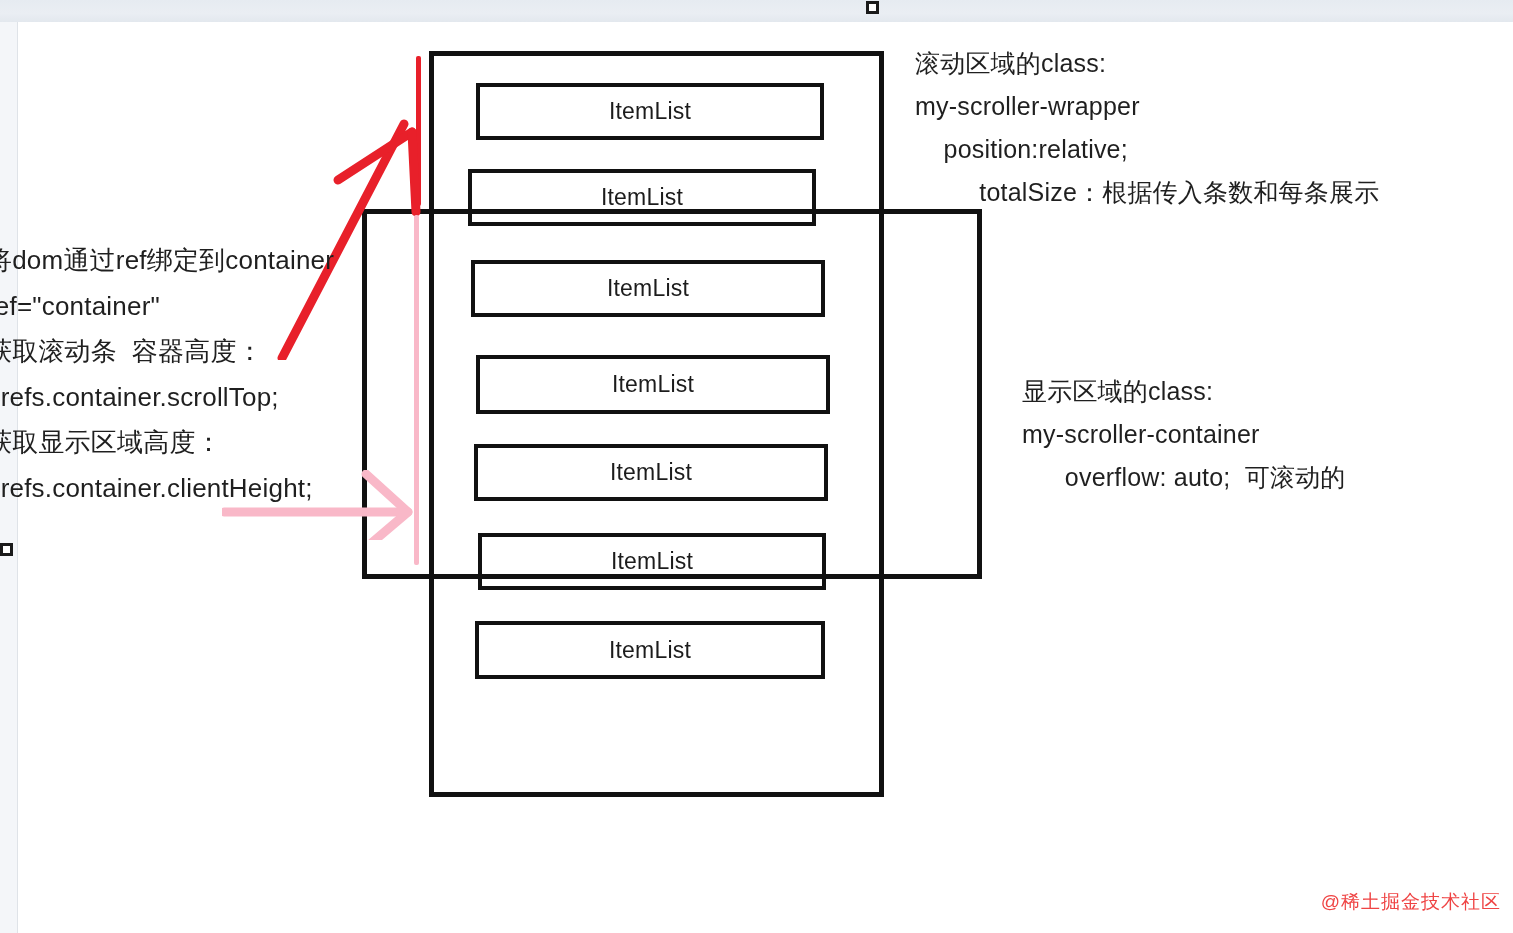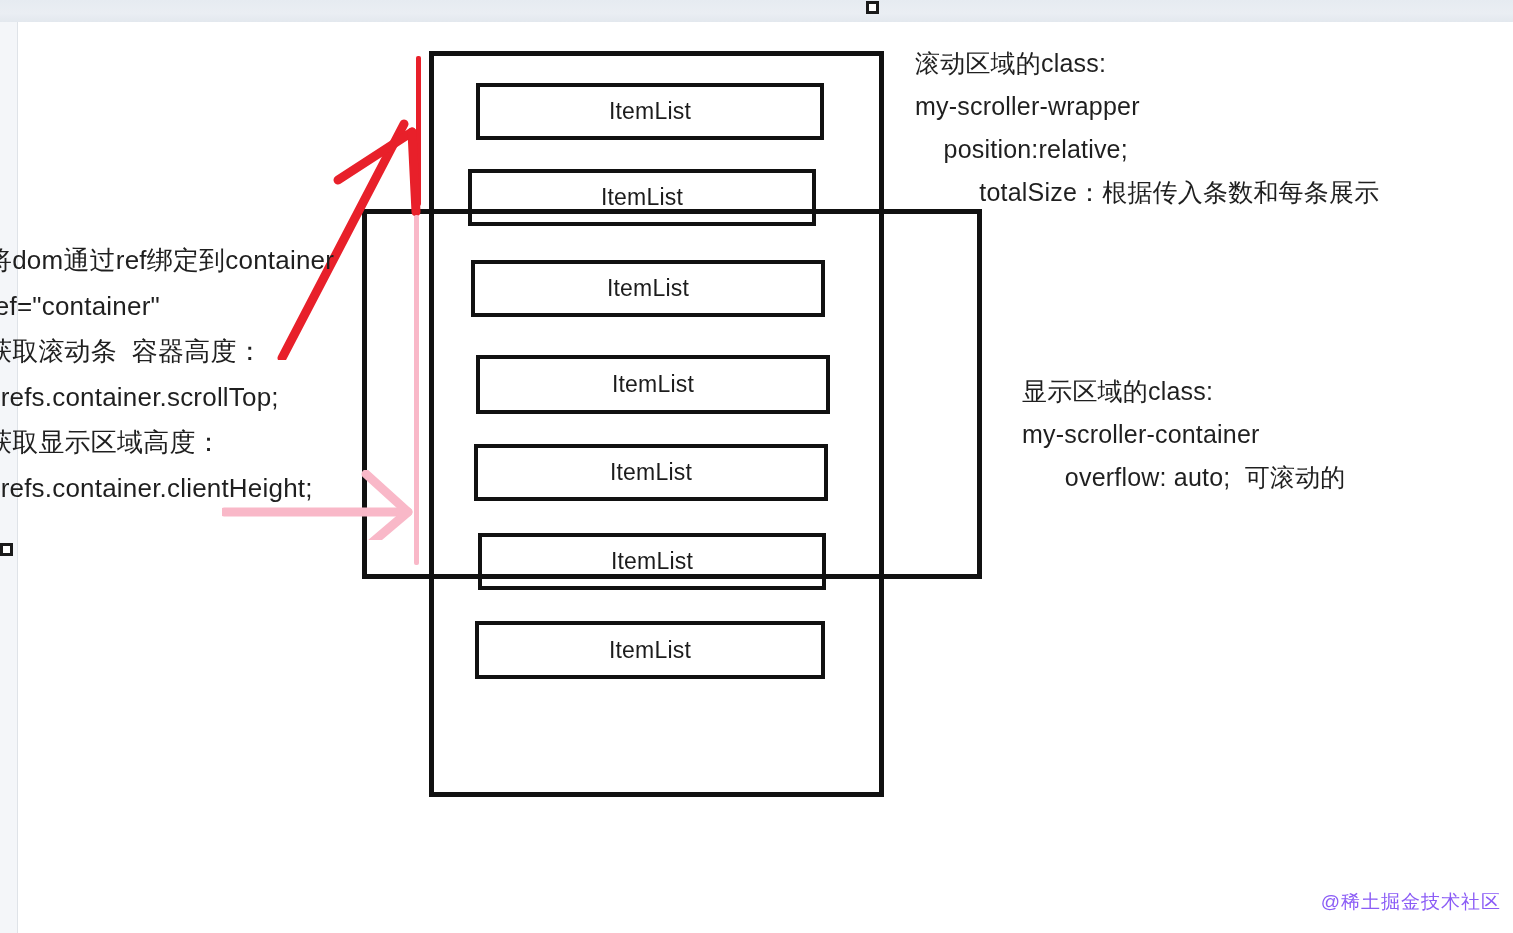--- a/index.html
+++ b/index.html
@@ -148,21 +148,21 @@
     font-size: 25px;
     line-height: 43px;
     margin-top: 26px;
   }
 
   
   .brand-watermark {
     position: absolute;
     right: 12px; bottom: 18px;
     font-size: 19px;
-    color: #8b5cf6;
+    color: #ef4444;
     letter-spacing: 1px;
     user-select: none;
   }
 </style>
 </head>
 <body>
 
 <div id="canvas" style="width: 1513px; height: 933px;">
 
   <div class="page-gutter"></div>

